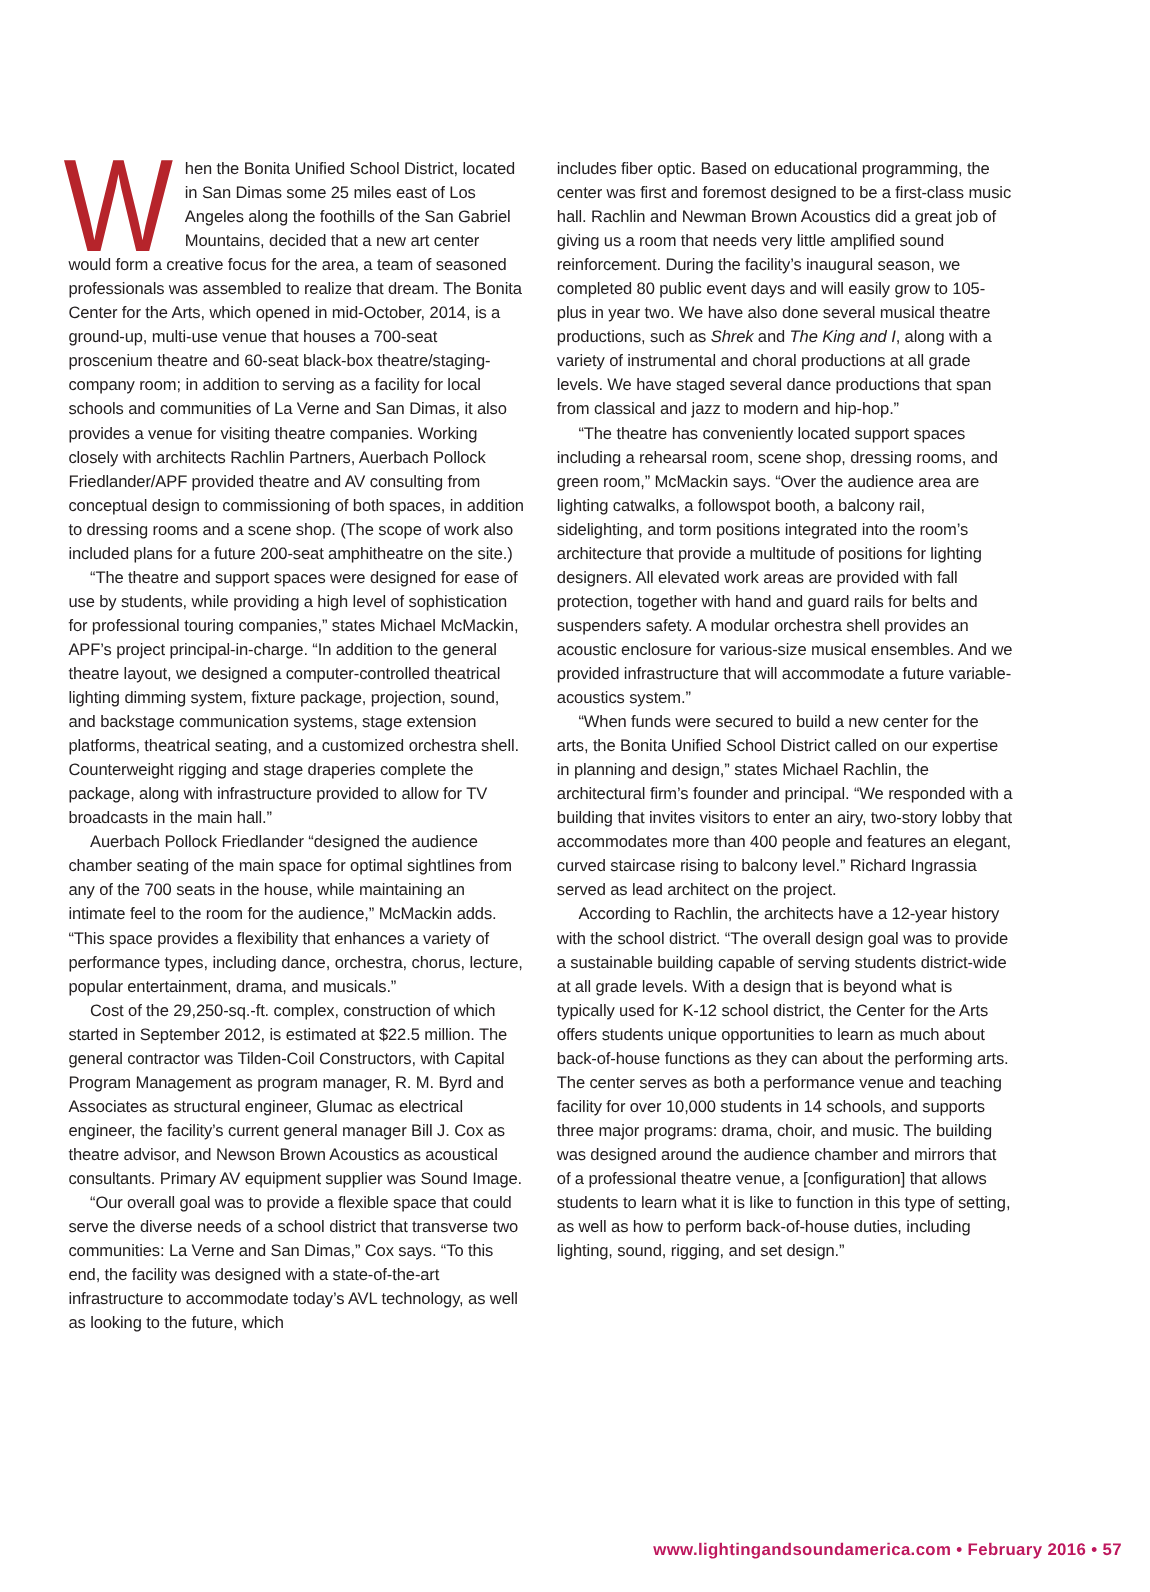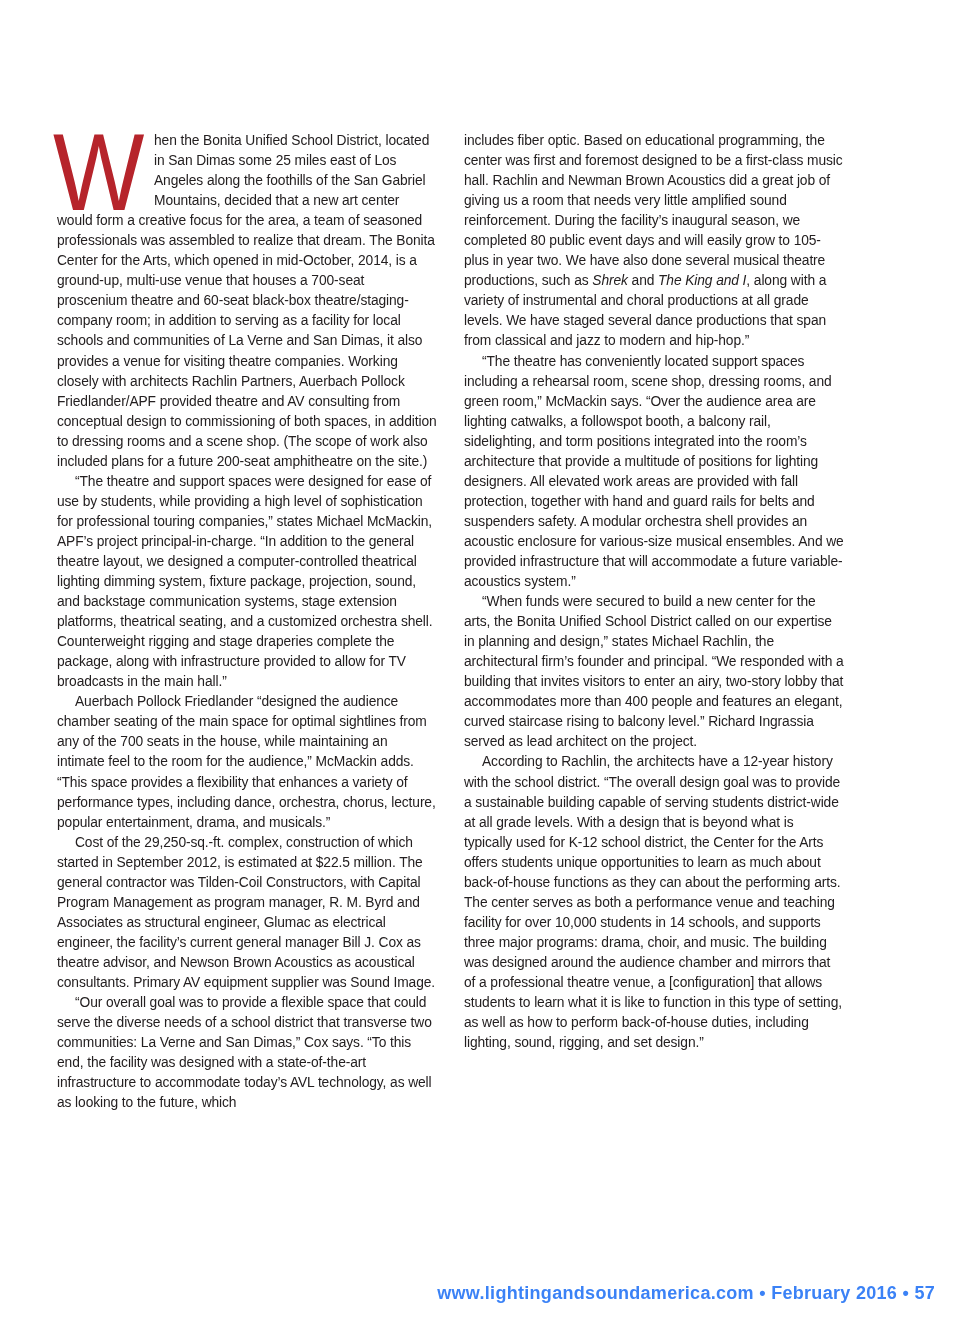--- a/index.html
+++ b/index.html
@@ -47,24 +47,24 @@
     color: #b6242b;
     transform: scaleX(0.88);
     transform-origin: left top;
     letter-spacing: 0;
   }
   .prod-title { font-style: italic; text-align: right; }
   .footer {
     position: absolute;
     right: 23px;
     top: 1283px;
-    font-size: 18px;
+    font-size: 14px;
     font-weight: bold;
     letter-spacing: 0.3px;
-    color: #3b82f6;
+    color: #be185d;
     white-space: nowrap;
   }
 </style>
 </head>
 <body>
 
 <div class="page">
 
   <main class="columns">
 

